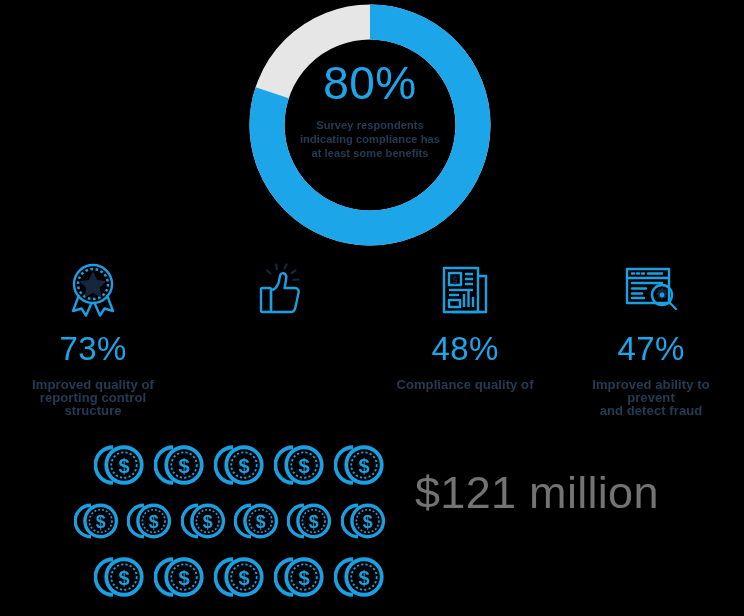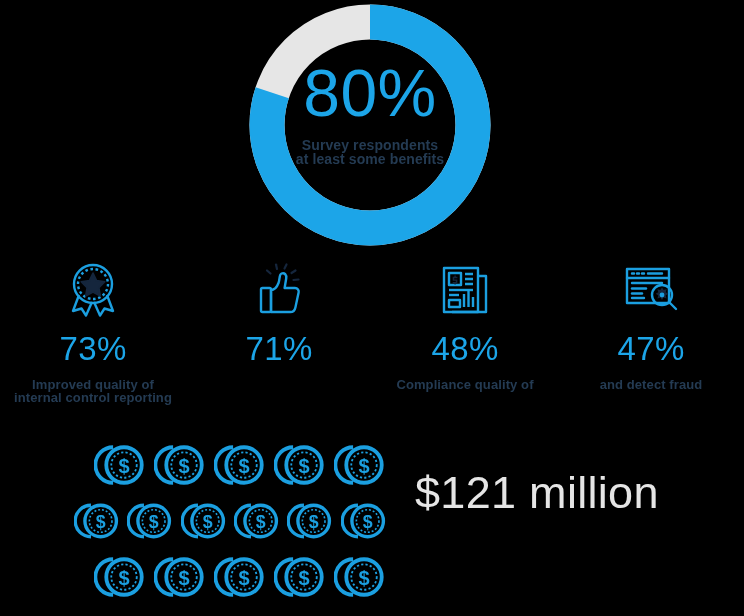--- a/index.html
+++ b/index.html
@@ -40,30 +40,30 @@
     height: 246px;
     display: flex;
     flex-direction: column;
     align-items: center;
     justify-content: flex-start;
     padding-top: 58px;
     box-sizing: border-box;
     pointer-events: none;
   }
   .big-pct {
-    font-size: 66px;
+    font-size: 46px;
     line-height: 1;
     font-weight: 300;
     letter-spacing: 0.5px;
     color: #1ca5e8;
     font-family: "Liberation Sans", sans-serif;
   }
   #donut-caption {
     margin-top: 12px;
-    font-size: 14px;
+    font-size: 11px;
     line-height: 14px;
     font-weight: bold;
     color: #243b53;
     text-align: center;
     width: 150px;
     letter-spacing: 0.1px;
   }
 
   
   #stats-row {
@@ -133,21 +133,21 @@
   #cost-text {
     position: absolute;
     left: 415px;
     top: 40px;
     width: 300px;
   }
   #cost-amount {
     font-size: 45px;
     line-height: 1;
     font-weight: 300;
-    color: #e5e5e5;
+    color: #737373;
     letter-spacing: 0.3px;
     white-space: nowrap;
   }
   #cost-caption {
     margin-top: 22px;
     margin-left: 24px;
     font-size: 9.5px;
     font-weight: bold;
     color: #243b53;
     letter-spacing: 0.1px;
@@ -164,20 +164,21 @@
       <circle cx="123" cy="123" r="103" fill="none" stroke="#e6e6e6" stroke-width="35"></circle>
 
       <circle id="donut-value" cx="123" cy="123" r="103" fill="none" stroke="#1ca5e8" stroke-width="35" stroke-dasharray="517.7 129.4" transform="rotate(-90 123 123)"></circle>
     </svg>
   </div>
 
   <div id="donut-center">
     <div class="big-pct">80%</div>
     <div id="donut-caption">
       <div>Survey respondents</div>
+      <div>indicating compliance has</div>
       <div>at least some benefits</div>
     </div>
   </div>
 </div>
 
 <div id="stats-row">
 
   <div class="stat-cell">
     <div class="stat-icon">
       <svg width="62" height="62" viewBox="0 0 62 62">
@@ -186,41 +187,40 @@
           <path d="M45 37 L51 53 L42.5 50.5 L38 57.5 L32 44" stroke-linejoin="round"></path>
           <circle cx="31" cy="26" r="19"></circle>
           <circle cx="31" cy="26" r="15" stroke-dasharray="2.6 2.6"></circle>
         </g>
         <path d="M31 15 L34.6 22.6 L42.8 23.8 L36.9 29.7 L38.3 38 L31 34.1 L23.7 38 L25.1 29.7 L19.2 23.8 L27.4 22.6 Z" fill="#15263d" stroke="#15263d" stroke-width="1.6" stroke-linejoin="round"></path>
       </svg>
     </div>
     <div class="stat-pct">73%</div>
     <div class="stat-caption">
       <div>Improved quality of</div>
-      <div>internal control reporting</div>
+      <div>reporting control structure</div>
     </div>
   </div>
 
   <div class="stat-cell">
     <div class="stat-icon">
       <svg width="62" height="62" viewBox="0 0 62 62">
         <g fill="none" stroke="#1b9fe0" stroke-width="2.4" stroke-linejoin="round" stroke-linecap="round">
           <rect x="13" y="30" width="10" height="24" rx="1.5"></rect>
           <path d="M23 32 C27 32 29 29 30.5 25 C32 21 31 16.5 33.5 15.5 C36.5 14.3 38.8 16.8 38.2 20.5 L36.6 30 L47 30 C49.6 30 51.2 32.2 50.6 34.6 L47.4 49.4 C46.9 52 45 54 42.2 54 L23 54 Z"></path>
         </g>
         <g stroke="#15263d" stroke-width="2.2" stroke-linecap="round">
           <path d="M29 11 L28 6.5"></path>
           <path d="M36.5 10.5 L38.5 6.5"></path>
           <path d="M43.5 15 L47.5 12.5"></path>
           <path d="M45.5 22 L50.5 21.5"></path>
           <path d="M22.5 15.5 L19 12.5"></path>
         </g>
       </svg>
     </div>
-    <div class="stat-pct">71%</div>
   </div>
 
   <div class="stat-cell">
     <div class="stat-icon">
       <svg width="62" height="62" viewBox="0 0 62 62">
         <g fill="none" stroke="#1b9fe0" stroke-width="2.4" stroke-linejoin="round">
           <path d="M44 18 L52 18 L52 54 L18 54"></path>
           <rect x="10" y="10" width="34" height="44"></rect>
           <rect x="15" y="15" width="12" height="12"></rect>
           <path d="M31 16 H39 M31 21 H39 M31 26 H39"></path>
@@ -255,20 +255,21 @@
           <path d="M51.5 44.5 L58 51"></path>
         </g>
         <g fill="#15263d">
           <path d="M44 29.5 l1.6 2.6 l3-.9 l-.9 3 l2.6 1.6 l-2.6 1.6 l.9 3 l-3-.9 l-1.6 2.6 l-1.6-2.6 l-3 .9 l.9-3 l-2.6-1.6 l2.6-1.6 l-.9-3 l3 .9 z"></path>
           <circle cx="44" cy="37" r="2.4" fill="#1b9fe0"></circle>
         </g>
       </svg>
     </div>
     <div class="stat-pct">47%</div>
     <div class="stat-caption">
+      <div>Improved ability to prevent</div>
       <div>and detect fraud</div>
     </div>
   </div>
 </div>
 
 <div id="cost-section">
 
   <div id="coins-wrap">
     <div class="coin-row r1">
         <svg class="coin" viewBox="0 0 66 50">

